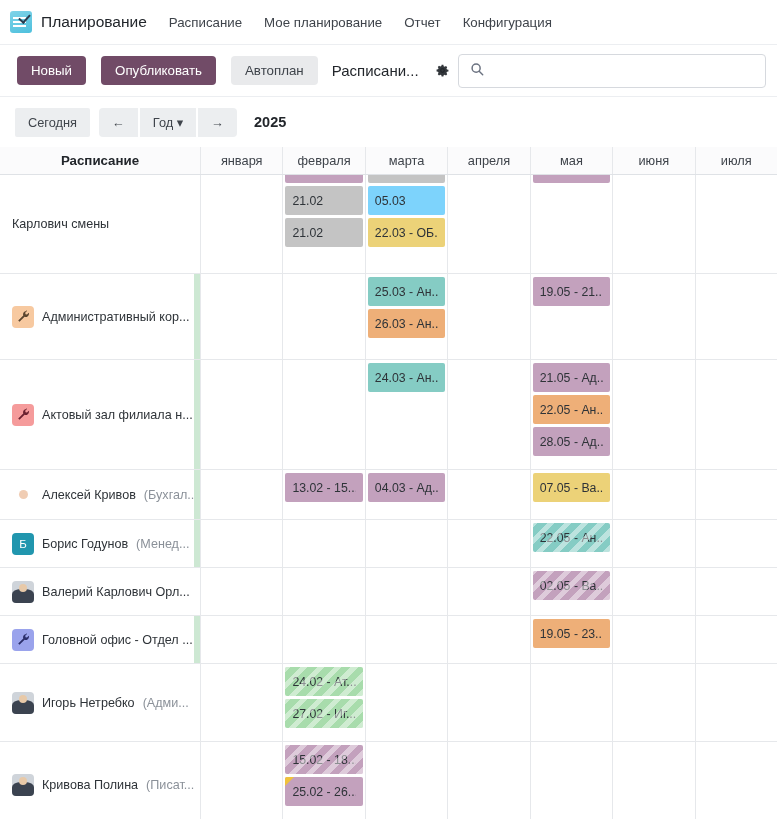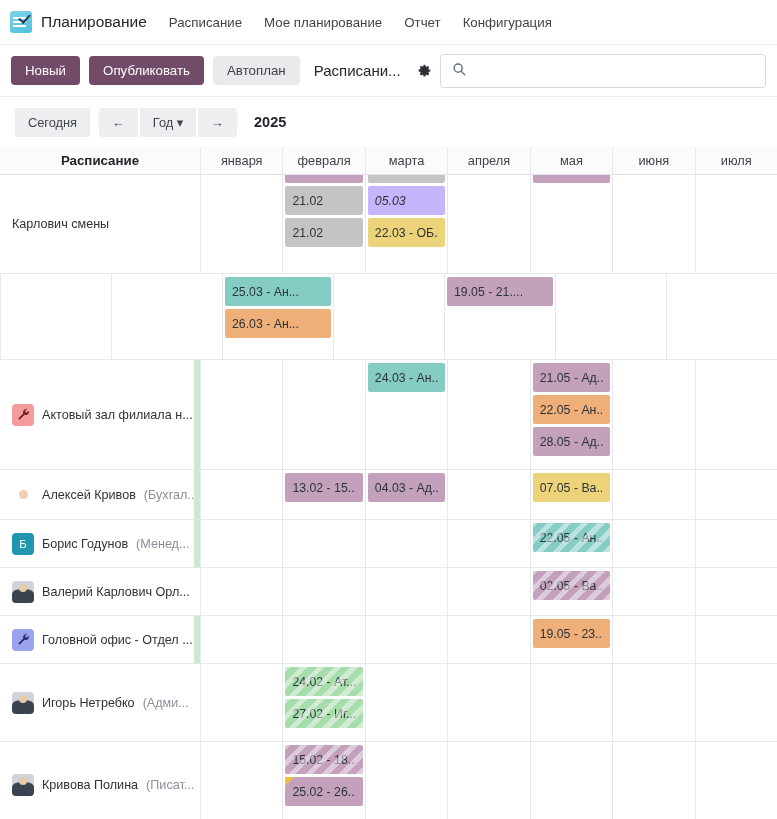--- a/index.html
+++ b/index.html
@@ -68,20 +68,21 @@
     background: #ffffff;
     border-bottom: 1px solid #eceef1;
   }
   .btn {
     border: none; cursor: pointer;
     font-family: inherit;
     font-size: 13.3px;
     border-radius: 4px;
     padding: 7px 14px;
     white-space: nowrap;
+    margin-left: 6px;
   }
   .btn-primary { background: #714B67; color: #ffffff; }
   .btn-secondary { background: #e9eaec; color: #3f444b; }
   .view-title {
     font-size: 15px; color: #22262b;
     margin-left: 5px;
     white-space: nowrap;
   }
   .gear-icon {
     margin-left: 8px; cursor: pointer;
@@ -337,36 +338,45 @@
             <div class="pill clipped-top" style="background: rgb(195, 161, 189);"></div>
             <div class="pill" style="background: rgb(196, 196, 196);">
               <span class="pill-text">21.02</span>
             </div>
             <div class="pill" style="background: rgb(196, 196, 196);">
               <span class="pill-text">21.02</span>
             </div>
           </div>
           <div class="cell">
             <div class="pill clipped-top" style="background: rgb(196, 196, 196);"></div>
-            <div class="pill" style="background: #c4b5fd; font-style: italic;">
+            <div class="pill" style="background: #7dd3fc;">
               <span class="pill-text">05.03</span>
             </div>
             <div class="pill" style="background: rgb(236, 210, 120);">
               <span class="pill-text">22.03 - ОБ...</span>
             </div>
           </div>
           <div class="cell"></div>
           <div class="cell">
             <div class="pill clipped-top" style="background: rgb(195, 161, 189);"></div>
           </div>
           <div class="cell"></div>
           <div class="cell"></div>
         </div>
       </div>
       <div class="row" style="min-height: 86px;">
+        <div class="row-label">
+          <span class="avatar tool" style="background: rgb(247, 201, 160); color: rgb(91, 70, 48);">
+            <svg width="13" height="13" viewBox="0 0 16 16" fill="currentColor">
+              <path d="M11.3 1.2a4 4 0 00-3.6 5.5L1.5 12.9 3.1 14.5l6.2-6.2a4 4 0 005.5-3.6 4 4 0 00-.3-1.4l-2.2 2.2-1.8-.4-.4-1.8 2.2-2.2a4 4 0 00-1-.9z"></path>
+            </svg>
+          </span>
+          <span>Административный кор...</span>
+          <span class="row-marker" style="background: rgb(205, 232, 211);"></span>
+        </div>
         <div class="row-cells">
           <div class="cell"></div>
           <div class="cell"></div>
           <div class="cell">
             <div class="pill" style="background: rgb(133, 204, 196);">
               <span class="pill-text">25.03 - Ан...</span>
             </div>
             <div class="pill" style="background: rgb(238, 175, 120);">
               <span class="pill-text">26.03 - Ан...</span>
             </div>

